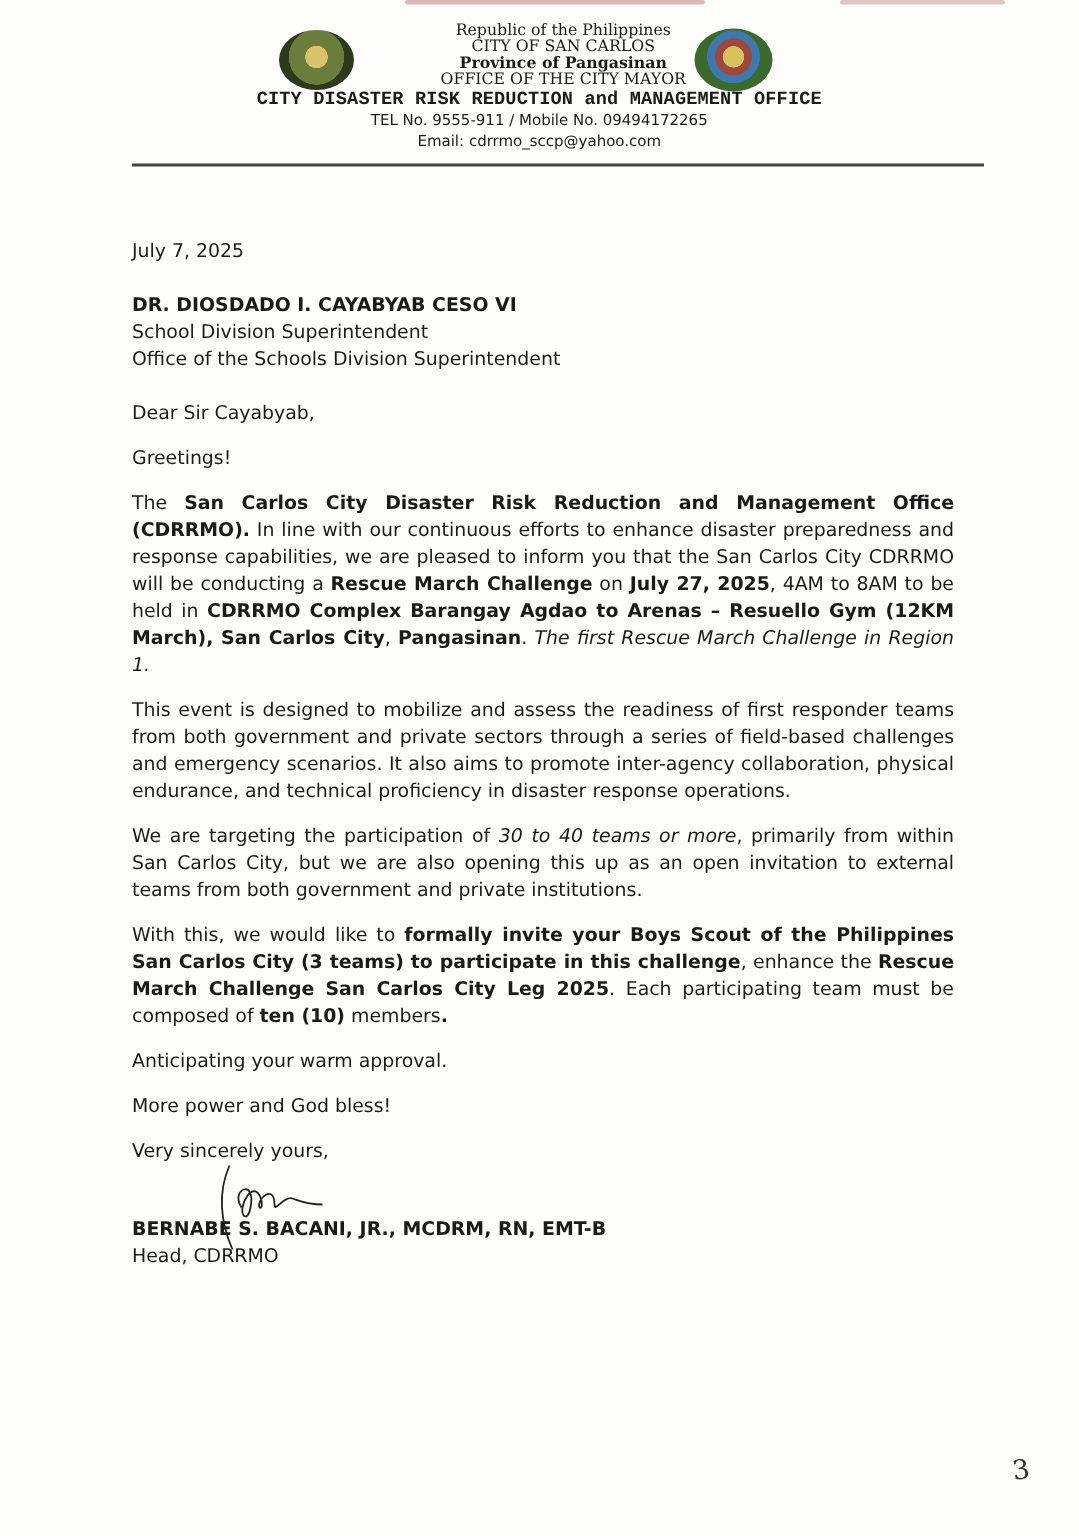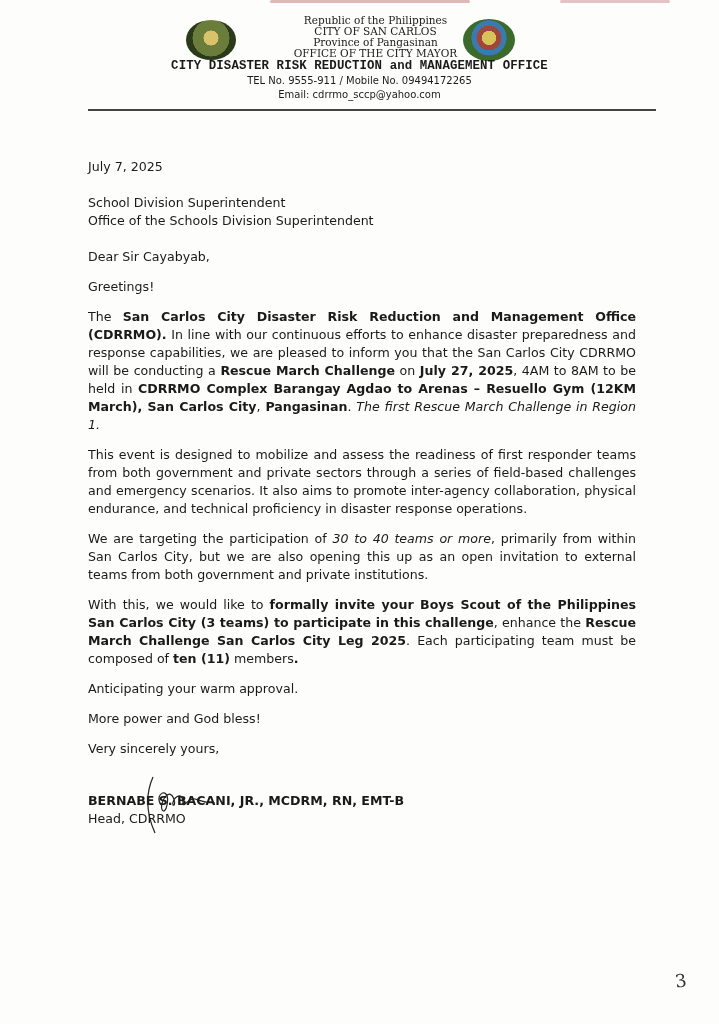--- a/index.html
+++ b/index.html
@@ -8,21 +8,21 @@
     font-family: "DejaVu Sans", sans-serif; color: #1a1a1a;
   }
   .topbar { position: absolute; left: 270px; top: 0; width: 200px; height: 3px; background: #c98a8a; opacity: .6; border-radius: 2px; }
   .topbar2 { position: absolute; left: 560px; top: 0; width: 110px; height: 3px; background: #c98a8a; opacity: .5; border-radius: 2px; }
   .header { position: absolute; left: 0; top: 0; width: 719px; height: 120px; }
   .seal { position: absolute; width: 50px; height: 40px; border-radius: 50%; }
   .seal-left { left: 186px; top: 20px; background: radial-gradient(circle at 50% 45%, #d9c36a 0 22%, #6b7d3a 23% 55%, #2c3a1c 56% 100%); }
   .seal-right { left: 463px; top: 19px; width: 52px; height: 42px; background: radial-gradient(circle at 50% 45%, #d8c25a 0 20%, #a0463a 21% 35%, #3a7ab0 36% 50%, #3b6a2a 51% 100%); }
   .hdr-lines { position: absolute; left: 0; width: 719px; top: 15px; text-align: center; font-family: "DejaVu Serif", serif; }
   .h1 { font-size: 10.5px; line-height: 11px; padding-left: 32px; }
-  .h-bold { font-weight: normal; }
+  .h-bold { font-weight: bold; }
   .h-big { font-family: Liberation Mono, monospace; font-weight: bold; font-size: 12.4px; line-height: 15px; letter-spacing: .1px; }
   .h-sans { font-family: "DejaVu Sans", sans-serif; font-size: 10px; line-height: 14px; }
   .h-sans b { font-weight: normal; }
   .rule { position: absolute; left: 88px; top: 109px; width: 568px; height: 1.5px; background: #444; }
   .letter { position: absolute; left: 88px; top: 158px; width: 548px; font-size: 12.6px; line-height: 18px; }
   .letter p { margin: 0; }
   .justify { text-align: justify; }
   .gap { height: 18px; }
   .gap-s { height: 12px; }
   .sig { position: absolute; left: 143px; top: 775px; width: 80px; height: 60px; }
@@ -46,35 +46,36 @@
     <div class="h-sans"><b>TEL No.</b> <span>9555-911</span> / <b>Mobile No.</b> <span>09494172265</span></div>
     <div class="h-sans"><b>Email:</b> <span>cdrrmo_sccp@yahoo.com</span></div>
   </div>
   <div class="rule"></div>
 </div>
 
 <div class="letter">
   <p>July 7, 2025</p>
   <div class="gap"></div>
   <div>
+    <p style="font-weight:bold">DR. DIOSDADO I. CAYABYAB CESO VI</p>
     <p>School Division Superintendent</p>
     <p>Office of the Schools Division Superintendent</p>
   </div>
   <div class="gap"></div>
   <p>Dear Sir Cayabyab,</p>
   <div class="gap-s"></div>
   <p>Greetings!</p>
   <div class="gap-s"></div>
   <p class="justify"><span>The </span><b>San Carlos City Disaster Risk Reduction and Management Office (CDRRMO).</b><span> In line with our continuous efforts to enhance disaster preparedness and response capabilities, we are pleased to inform you that the San Carlos City CDRRMO will be conducting a </span><b>Rescue March Challenge</b><span> on </span><b>July 27, 2025</b><span>, 4AM to 8AM to be held in </span><b>CDRRMO Complex Barangay Agdao to Arenas – Resuello Gym (12KM March), San Carlos City</b><span>, </span><b>Pangasinan</b><span>. </span><i>The first Rescue March Challenge in Region 1.</i></p>
   <div class="gap-s"></div>
   <p class="justify">This event is designed to mobilize and assess the readiness of first responder teams from both government and private sectors through a series of field-based challenges and emergency scenarios. It also aims to promote inter-agency collaboration, physical endurance, and technical proficiency in disaster response operations.</p>
   <div class="gap-s"></div>
   <p class="justify"><span>We are targeting the participation of </span><i>30 to 40 teams or more</i><span>, primarily from within San Carlos City, but we are also opening this up as an open invitation to external teams from both government and private institutions.</span></p>
   <div class="gap-s"></div>
-  <p class="justify"><span>With this, we would like to </span><b>formally invite your Boys Scout of the Philippines San Carlos City (3 teams) to participate in this challenge</b><span>, enhance the </span><b>Rescue March Challenge San Carlos City Leg 2025</b><span>. Each participating team must be composed of </span><b>ten (11)</b><span> members</span><b>.</b></p>
+  <p class="justify"><span>With this, we would like to </span><b>formally invite your Boys Scout of the Philippines San Carlos City (3 teams) to participate in this challenge</b><span>, enhance the </span><b>Rescue March Challenge San Carlos City Leg 2025</b><span>. Each participating team must be composed of </span><b>ten (10)</b><span> members</span><b>.</b></p>
   <div class="gap-s"></div>
   <p>Anticipating your warm approval.</p>
   <div class="gap-s"></div>
   <p>More power and God bless!</p>
   <div class="gap-s"></div>
   <p>Very sincerely yours,</p>
   <div style="height:34px"></div>
   <p style="font-weight:bold">BERNABE S. BACANI, JR., MCDRM, RN, EMT-B</p>
   <p>Head, CDRRMO</p>
 </div>

